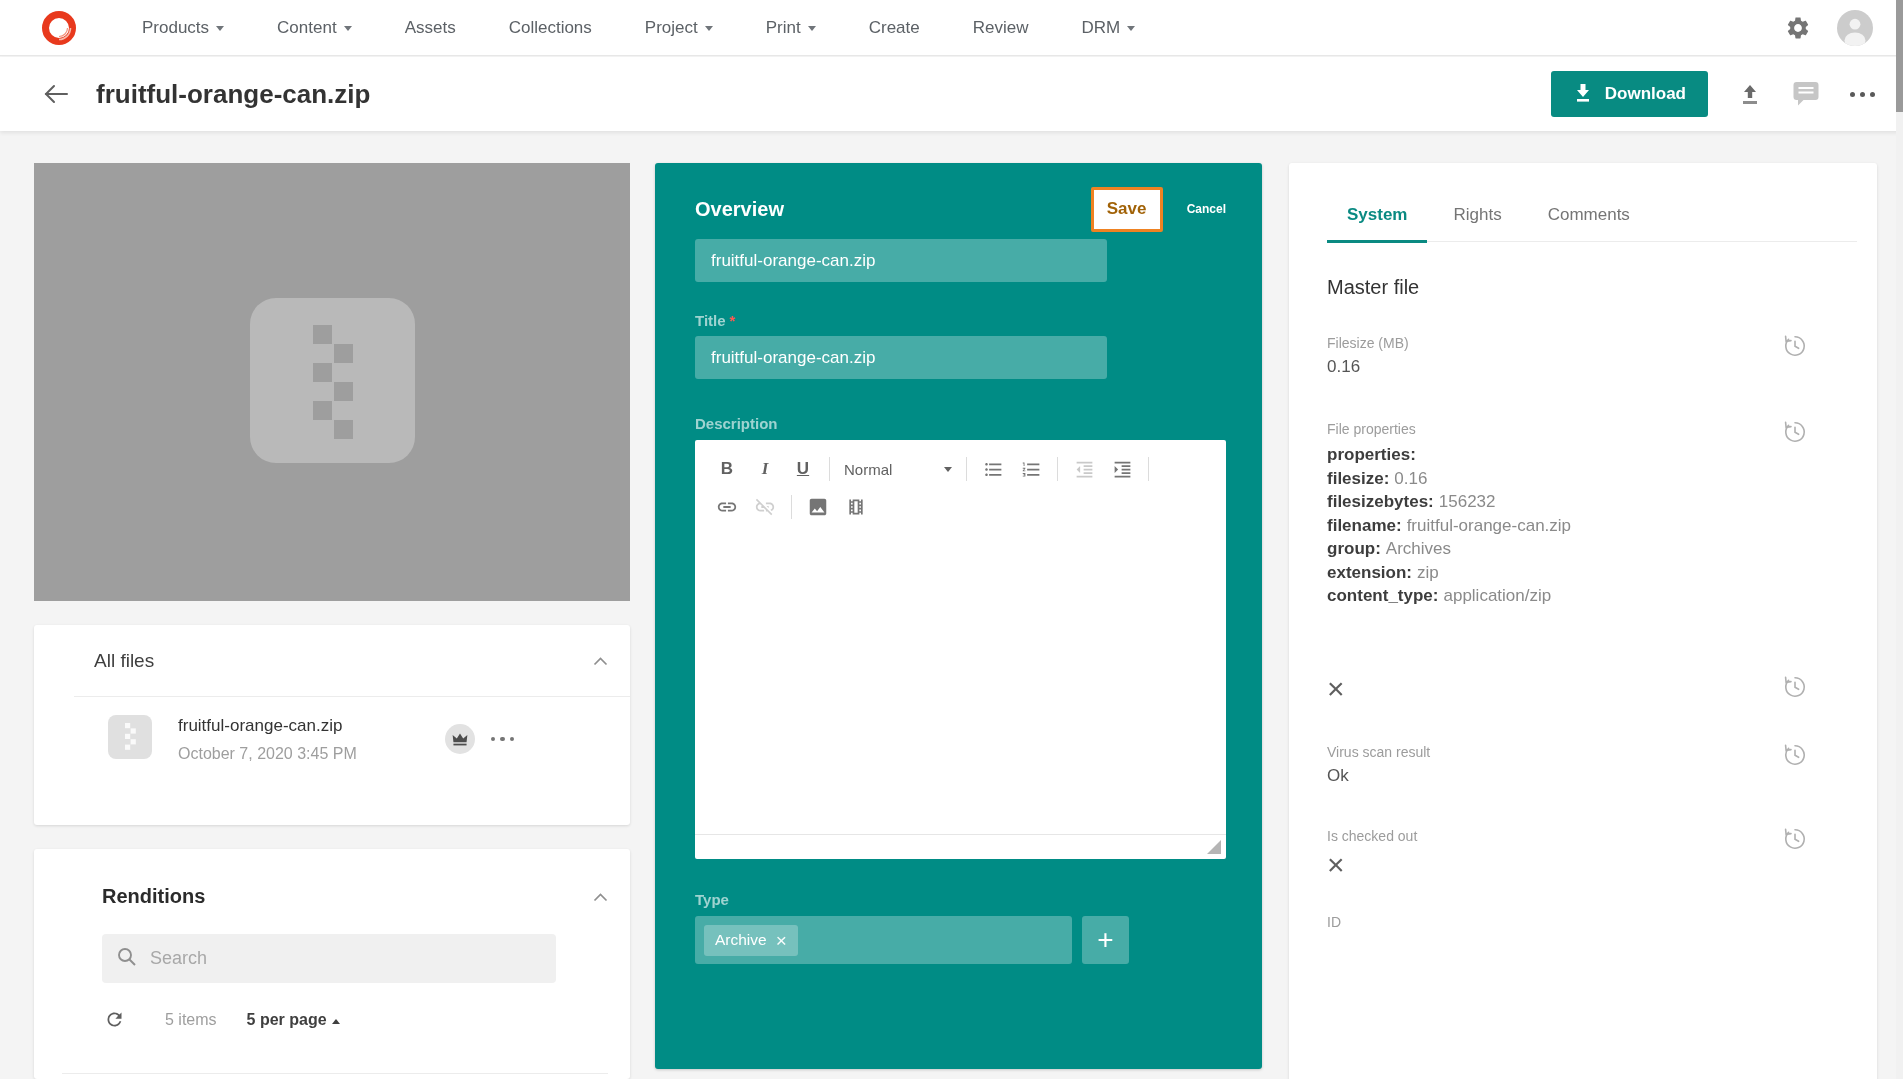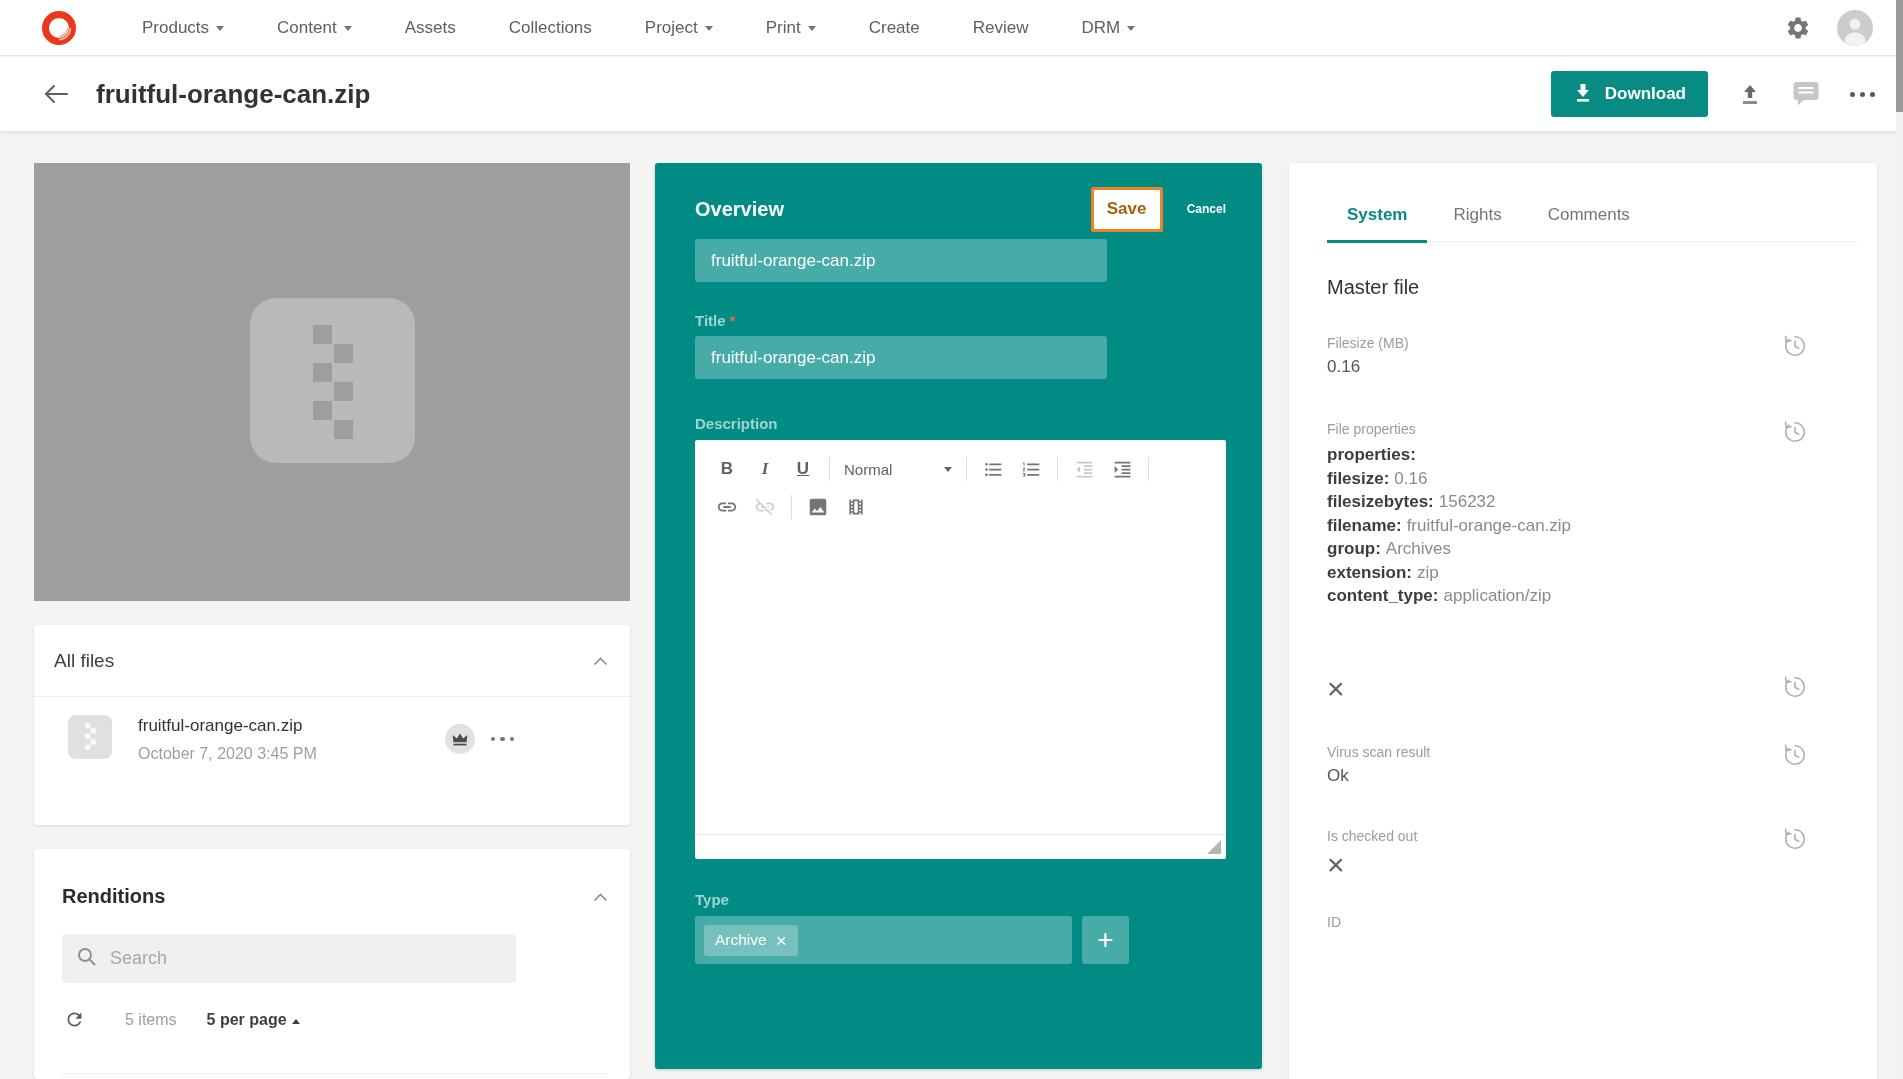--- a/index.html
+++ b/index.html
@@ -26,21 +26,21 @@
   .head-actions { margin-left:auto; margin-right:28px; display:flex; align-items:center; gap:30px; }
   .download-btn { display:flex; align-items:center; gap:12px; background:#088B82; color:#fff;
               border:none; border-radius:3px; height:46px; padding:0 22px; font-size:17px;
               font-weight:600; cursor:pointer; font-family:inherit; }
   .dots { display:flex; gap:5px; }
   .dots i { width:5px; height:5px; border-radius:50%; background:#5a5a5a; }
 
   
   .preview-box { position:absolute; left:34px; top:163px; width:596px; height:438px;
                  background:#9e9e9e; display:flex; align-items:center; justify-content:center; }
-  .card { position:absolute; background:#fff; border-radius:3px; box-shadow:0 1px 3px rgba(0,0,0,.12); }
+  .card { position:absolute; background:#fff; border-radius:3px; box-shadow:0 1px 3px rgba(0,0,0,.12);padding-left:40px; }
   .allfiles { left:34px; top:625px; width:596px; height:200px; }
   .card-head { display:flex; align-items:center; justify-content:space-between; padding:0 22px 0 20px; height:71px; }
   .card-head-title { font-size:19px; color:#3f3f3f; }
   .divider { border-top:1px solid #ececec; }
   .file-row { display:flex; align-items:center; padding:18px 20px 0 34px; }
   .file-meta { margin-left:26px; }
   .file-name { font-size:17px; color:#333; }
   .file-date { font-size:16px; color:#9e9e9e; margin-top:9px; }
   .crown-circle { margin-left:auto; width:30px; height:30px; border-radius:50%; background:#e2e2e2;
                   display:flex; align-items:center; justify-content:center; cursor:pointer; }

